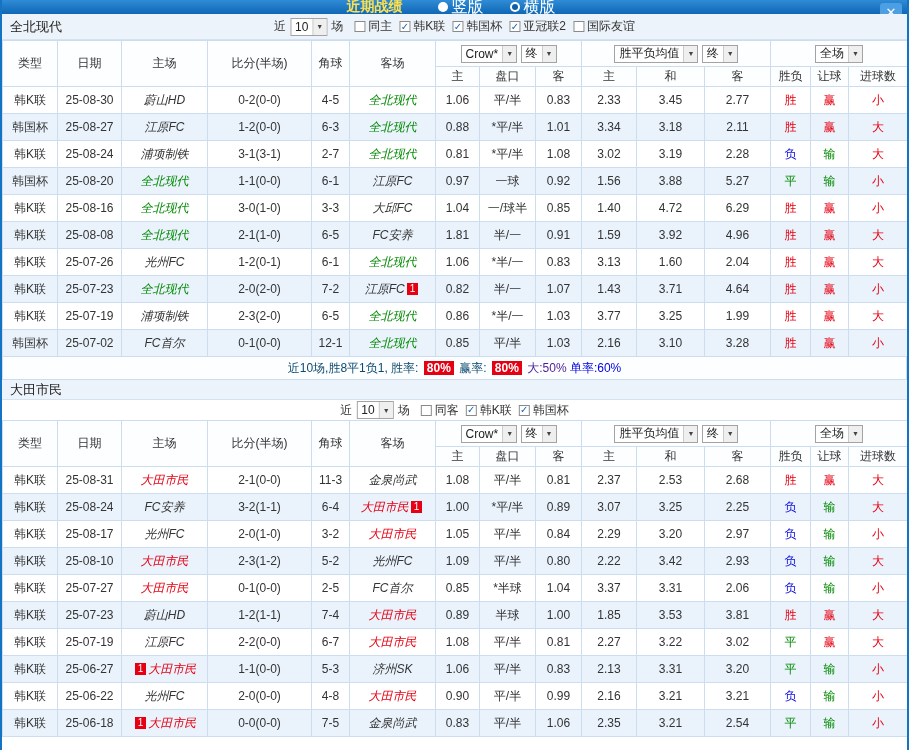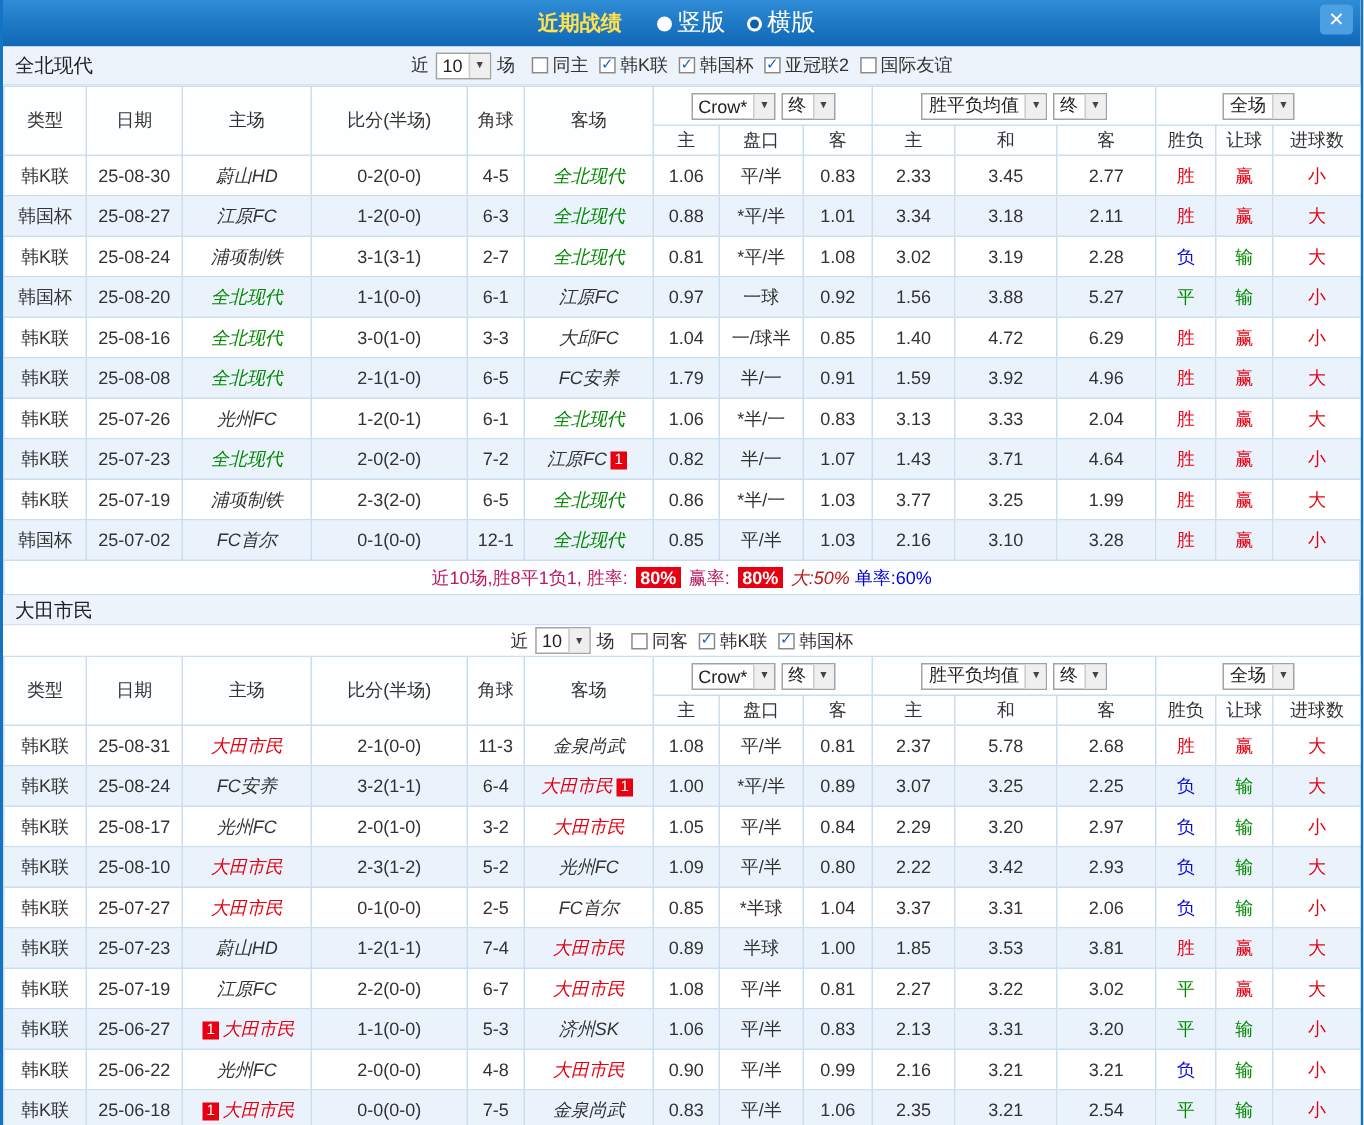--- a/index.html
+++ b/index.html
@@ -4,22 +4,22 @@
 <style>
   html,body { margin:0; padding:0; background:#fff; }
   * { box-sizing:border-box; }
   .dialog {
     width:909px; height:750px; overflow:hidden; position:relative;
     background:#fff; font-family:"Liberation Sans","DejaVu Sans",sans-serif;
     border-left:2px solid #1474C4; border-right:2px solid #1474C4;
   }
   
   .titlebar {
-    height:31px; background:linear-gradient(#2F8CD6,#0F67B5);
-    display:flex; align-items:center; justify-content:center; position:relative;
+    height:14px; background:linear-gradient(#2F8CD6,#0F67B5);
+    display:flex; align-items:center; justify-content:center; position:relative;gap:12px;
   }
   .tb-title { color:#FFE14D; font-weight:bold; font-size:14px; margin-right:16px; }
   .radio { color:#fff; font-size:16px; display:inline-flex; align-items:center; gap:4px; margin:0 7px; cursor:pointer; }
   .radio-dot { width:10px; height:10px; border-radius:50%; background:#fff; position:relative; display:inline-block; }
   .r-on::after { content:""; position:absolute; left:2px; top:2px; width:6px; height:6px; border-radius:50%; background:#0D5FA8; }
   .close-btn {
     position:absolute; right:5px; top:3px; width:22px; height:20px;
     background:#4C9FE2; color:#fff; font-weight:bold; text-align:center;
     line-height:20px; font-size:13px; border-radius:3px; cursor:pointer;
   }
@@ -70,22 +70,22 @@
     display:inline-block; background:#E60012; color:#fff; font-size:10px;
     line-height:12px; padding:0 3px; margin:0 2px; vertical-align:1px;
   }
   .tn { display:inline;font-style:italic; }
   
   .summary {
     width:905px; height:23px; border:1px solid #CBDDEF; border-top:none;
     display:flex; align-items:center; justify-content:center; font-size:12px; background:#FDFEFF;
   }
   .summary span { white-space:pre; }
-  .seg-navy { color:#be185d; }
-  .seg-red  { color:#b91c1c;font-style:italic; }
+  .seg-navy { color:#0c4a6e; }
+  .seg-red  { color:#4c1d95; }
   .seg-blue { color:#0000E0; }
   .seg-badge { background:#E60012; color:#fff; padding:0 3px; font-weight:bold; margin:0 2px; }
 </style>
 </head>
 <body>
 
 <div class="dialog">
 
   <div class="titlebar">
     <span class="tb-title">近期战绩</span>
@@ -285,42 +285,42 @@
           <td style="color: rgb(230, 0, 18);">赢</td>
           <td style="color: rgb(230, 0, 18);">小</td>
         </tr>
         <tr class="alt">
           <td class="league">韩K联</td>
           <td>25-08-08</td>
           <td><span class="tn" style="color: rgb(0, 136, 0);">全北现代</span></td>
           <td class="score">2-1(1-0)</td>
           <td>6-5</td>
           <td><span class="tn">FC安养</span></td>
-          <td>1.79</td>
+          <td>1.81</td>
           <td>半/一</td>
           <td>0.91</td>
           <td>1.59</td>
           <td>3.92</td>
           <td>4.96</td>
           <td style="color: rgb(230, 0, 18);">胜</td>
           <td style="color: rgb(230, 0, 18);">赢</td>
           <td style="color: rgb(230, 0, 18);">大</td>
         </tr>
         <tr>
           <td class="league">韩K联</td>
           <td>25-07-26</td>
           <td><span class="tn">光州FC</span></td>
           <td class="score">1-2(0-1)</td>
           <td>6-1</td>
           <td><span class="tn" style="color: rgb(0, 136, 0);">全北现代</span></td>
           <td>1.06</td>
           <td>*半/一</td>
           <td>0.83</td>
           <td>3.13</td>
-          <td>3.33</td>
+          <td>1.60</td>
           <td>2.04</td>
           <td style="color: rgb(230, 0, 18);">胜</td>
           <td style="color: rgb(230, 0, 18);">赢</td>
           <td style="color: rgb(230, 0, 18);">大</td>
         </tr>
         <tr class="alt">
           <td class="league">韩K联</td>
           <td>25-07-23</td>
           <td><span class="tn" style="color: rgb(0, 136, 0);">全北现代</span></td>
           <td class="score">2-0(2-0)</td>
@@ -480,21 +480,21 @@
           <td class="league">韩K联</td>
           <td>25-08-31</td>
           <td><span class="tn" style="color: rgb(230, 0, 18);">大田市民</span></td>
           <td class="score">2-1(0-0)</td>
           <td>11-3</td>
           <td><span class="tn">金泉尚武</span></td>
           <td>1.08</td>
           <td>平/半</td>
           <td>0.81</td>
           <td>2.37</td>
-          <td>5.78</td>
+          <td>2.53</td>
           <td>2.68</td>
           <td style="color: rgb(230, 0, 18);">胜</td>
           <td style="color: rgb(230, 0, 18);">赢</td>
           <td style="color: rgb(230, 0, 18);">大</td>
         </tr>
         <tr class="alt">
           <td class="league">韩K联</td>
           <td>25-08-24</td>
           <td><span class="tn">FC安养</span></td>
           <td class="score">3-2(1-1)</td>

